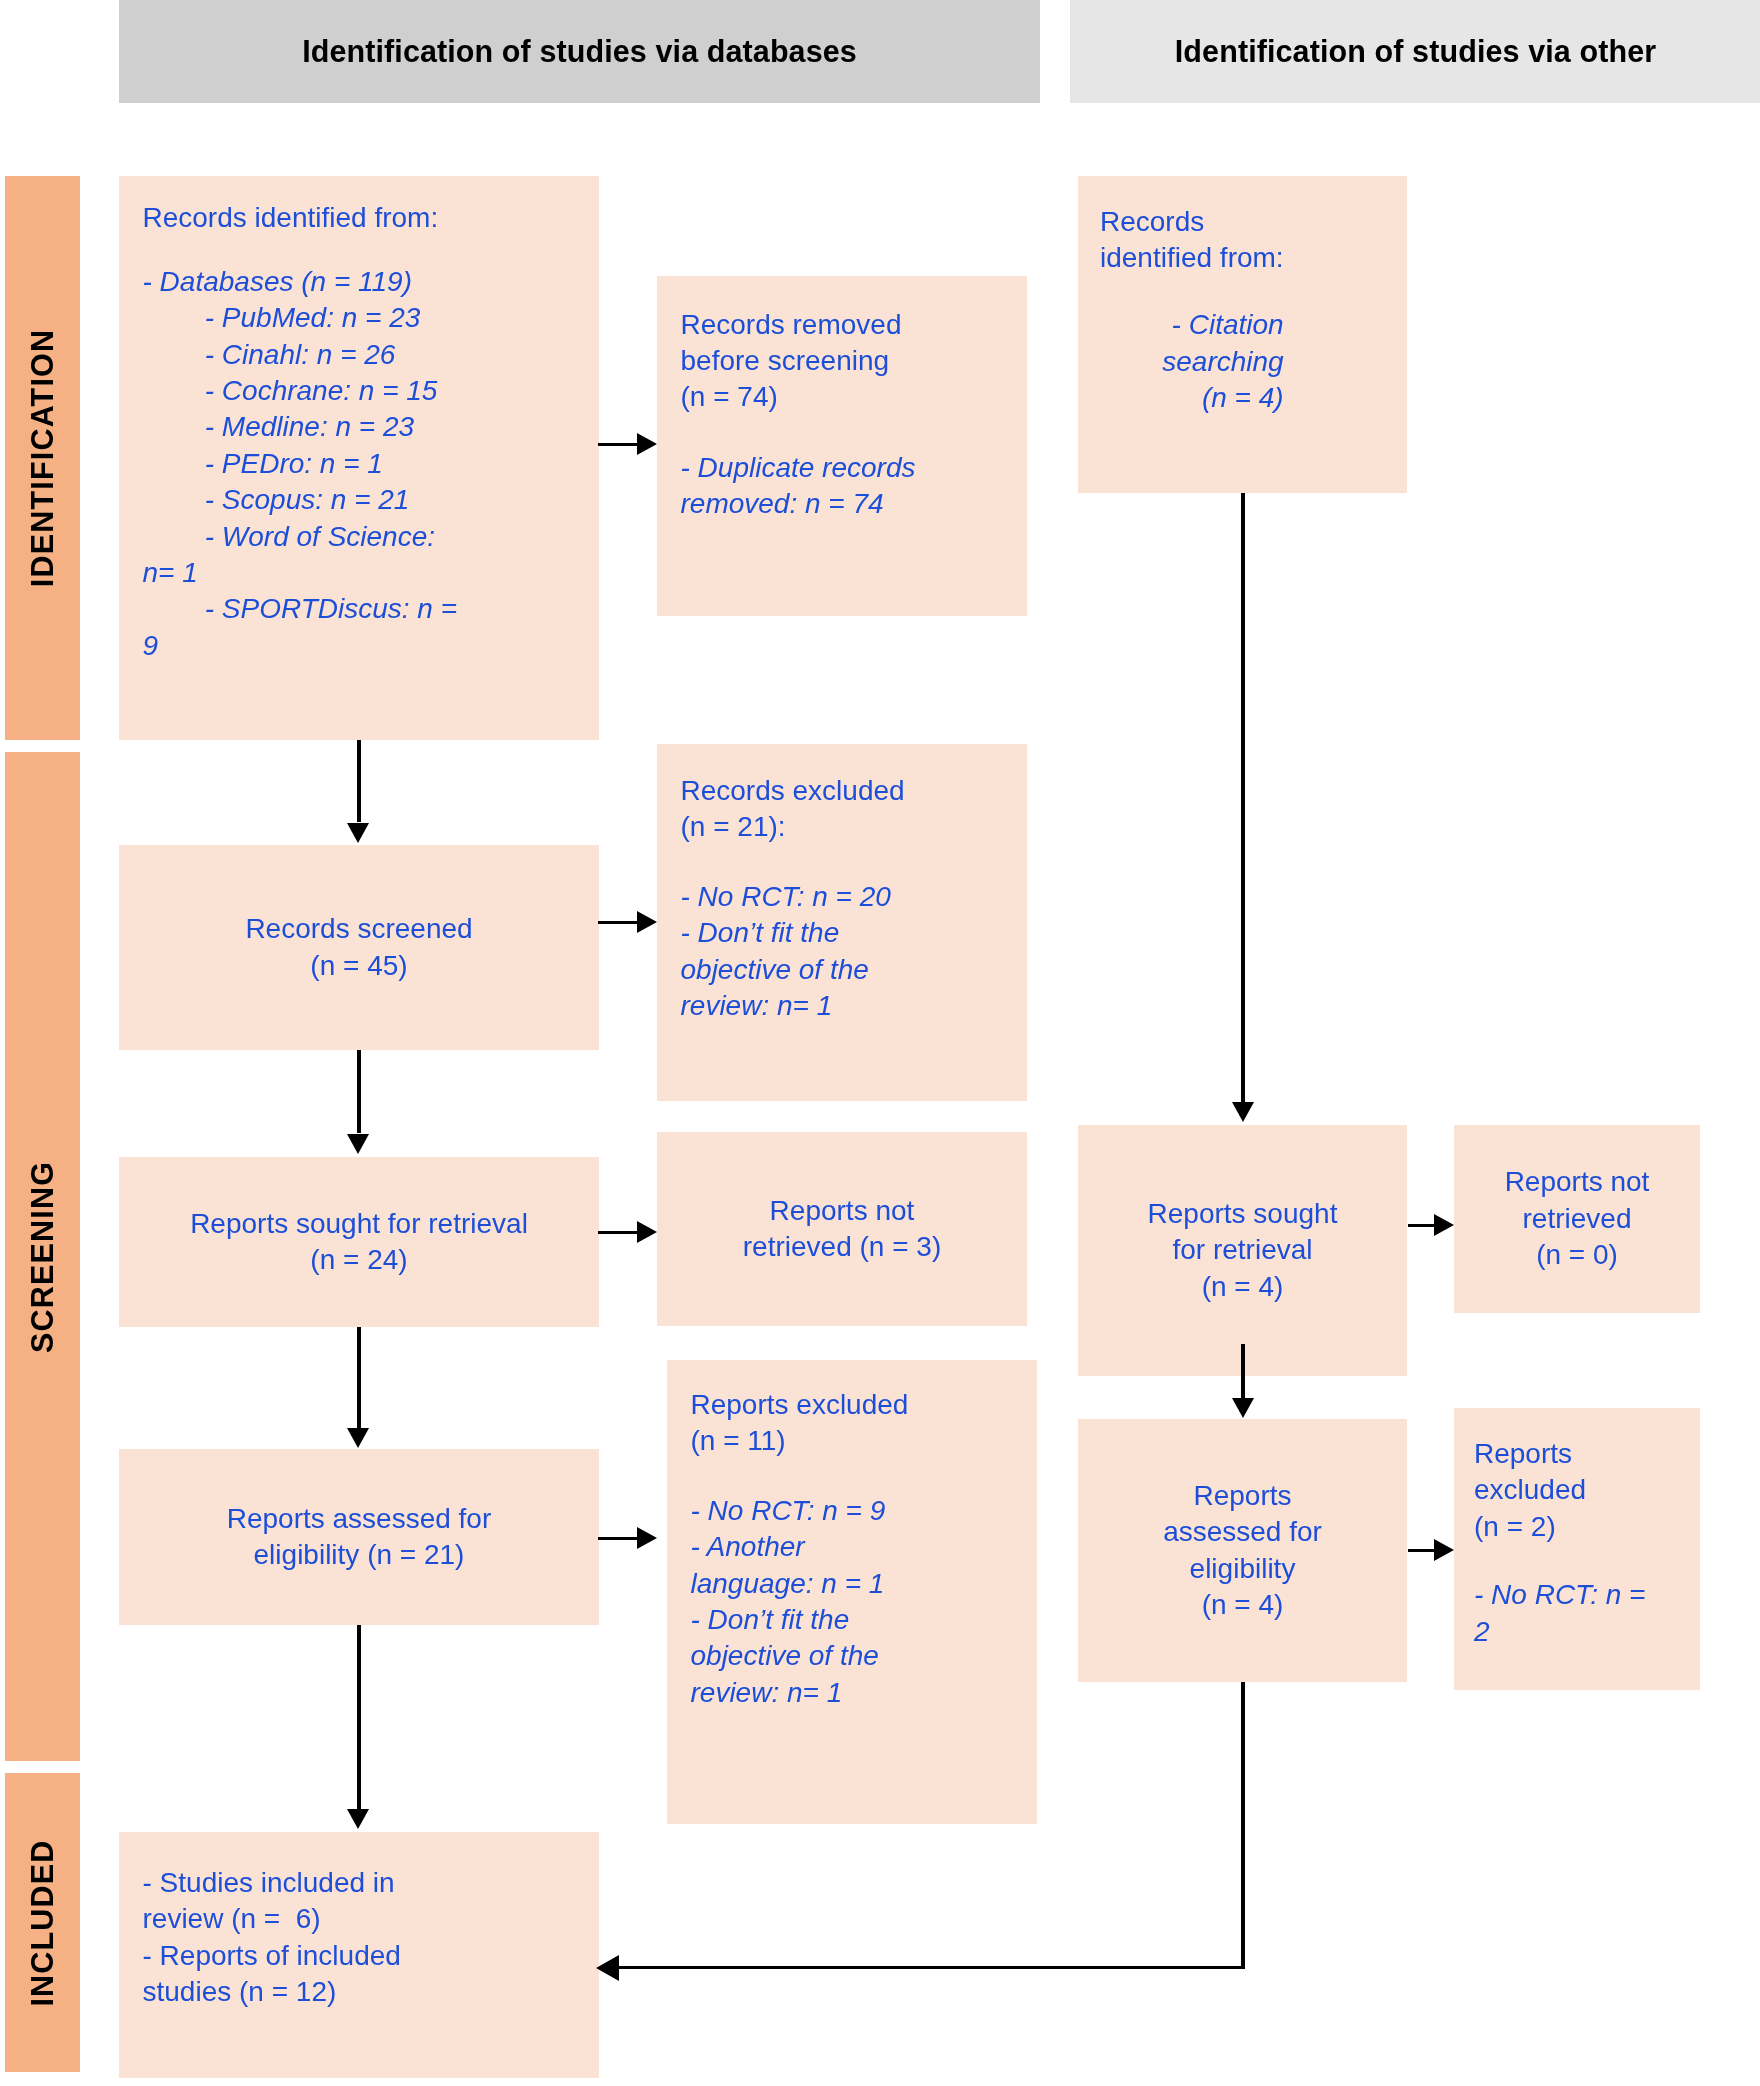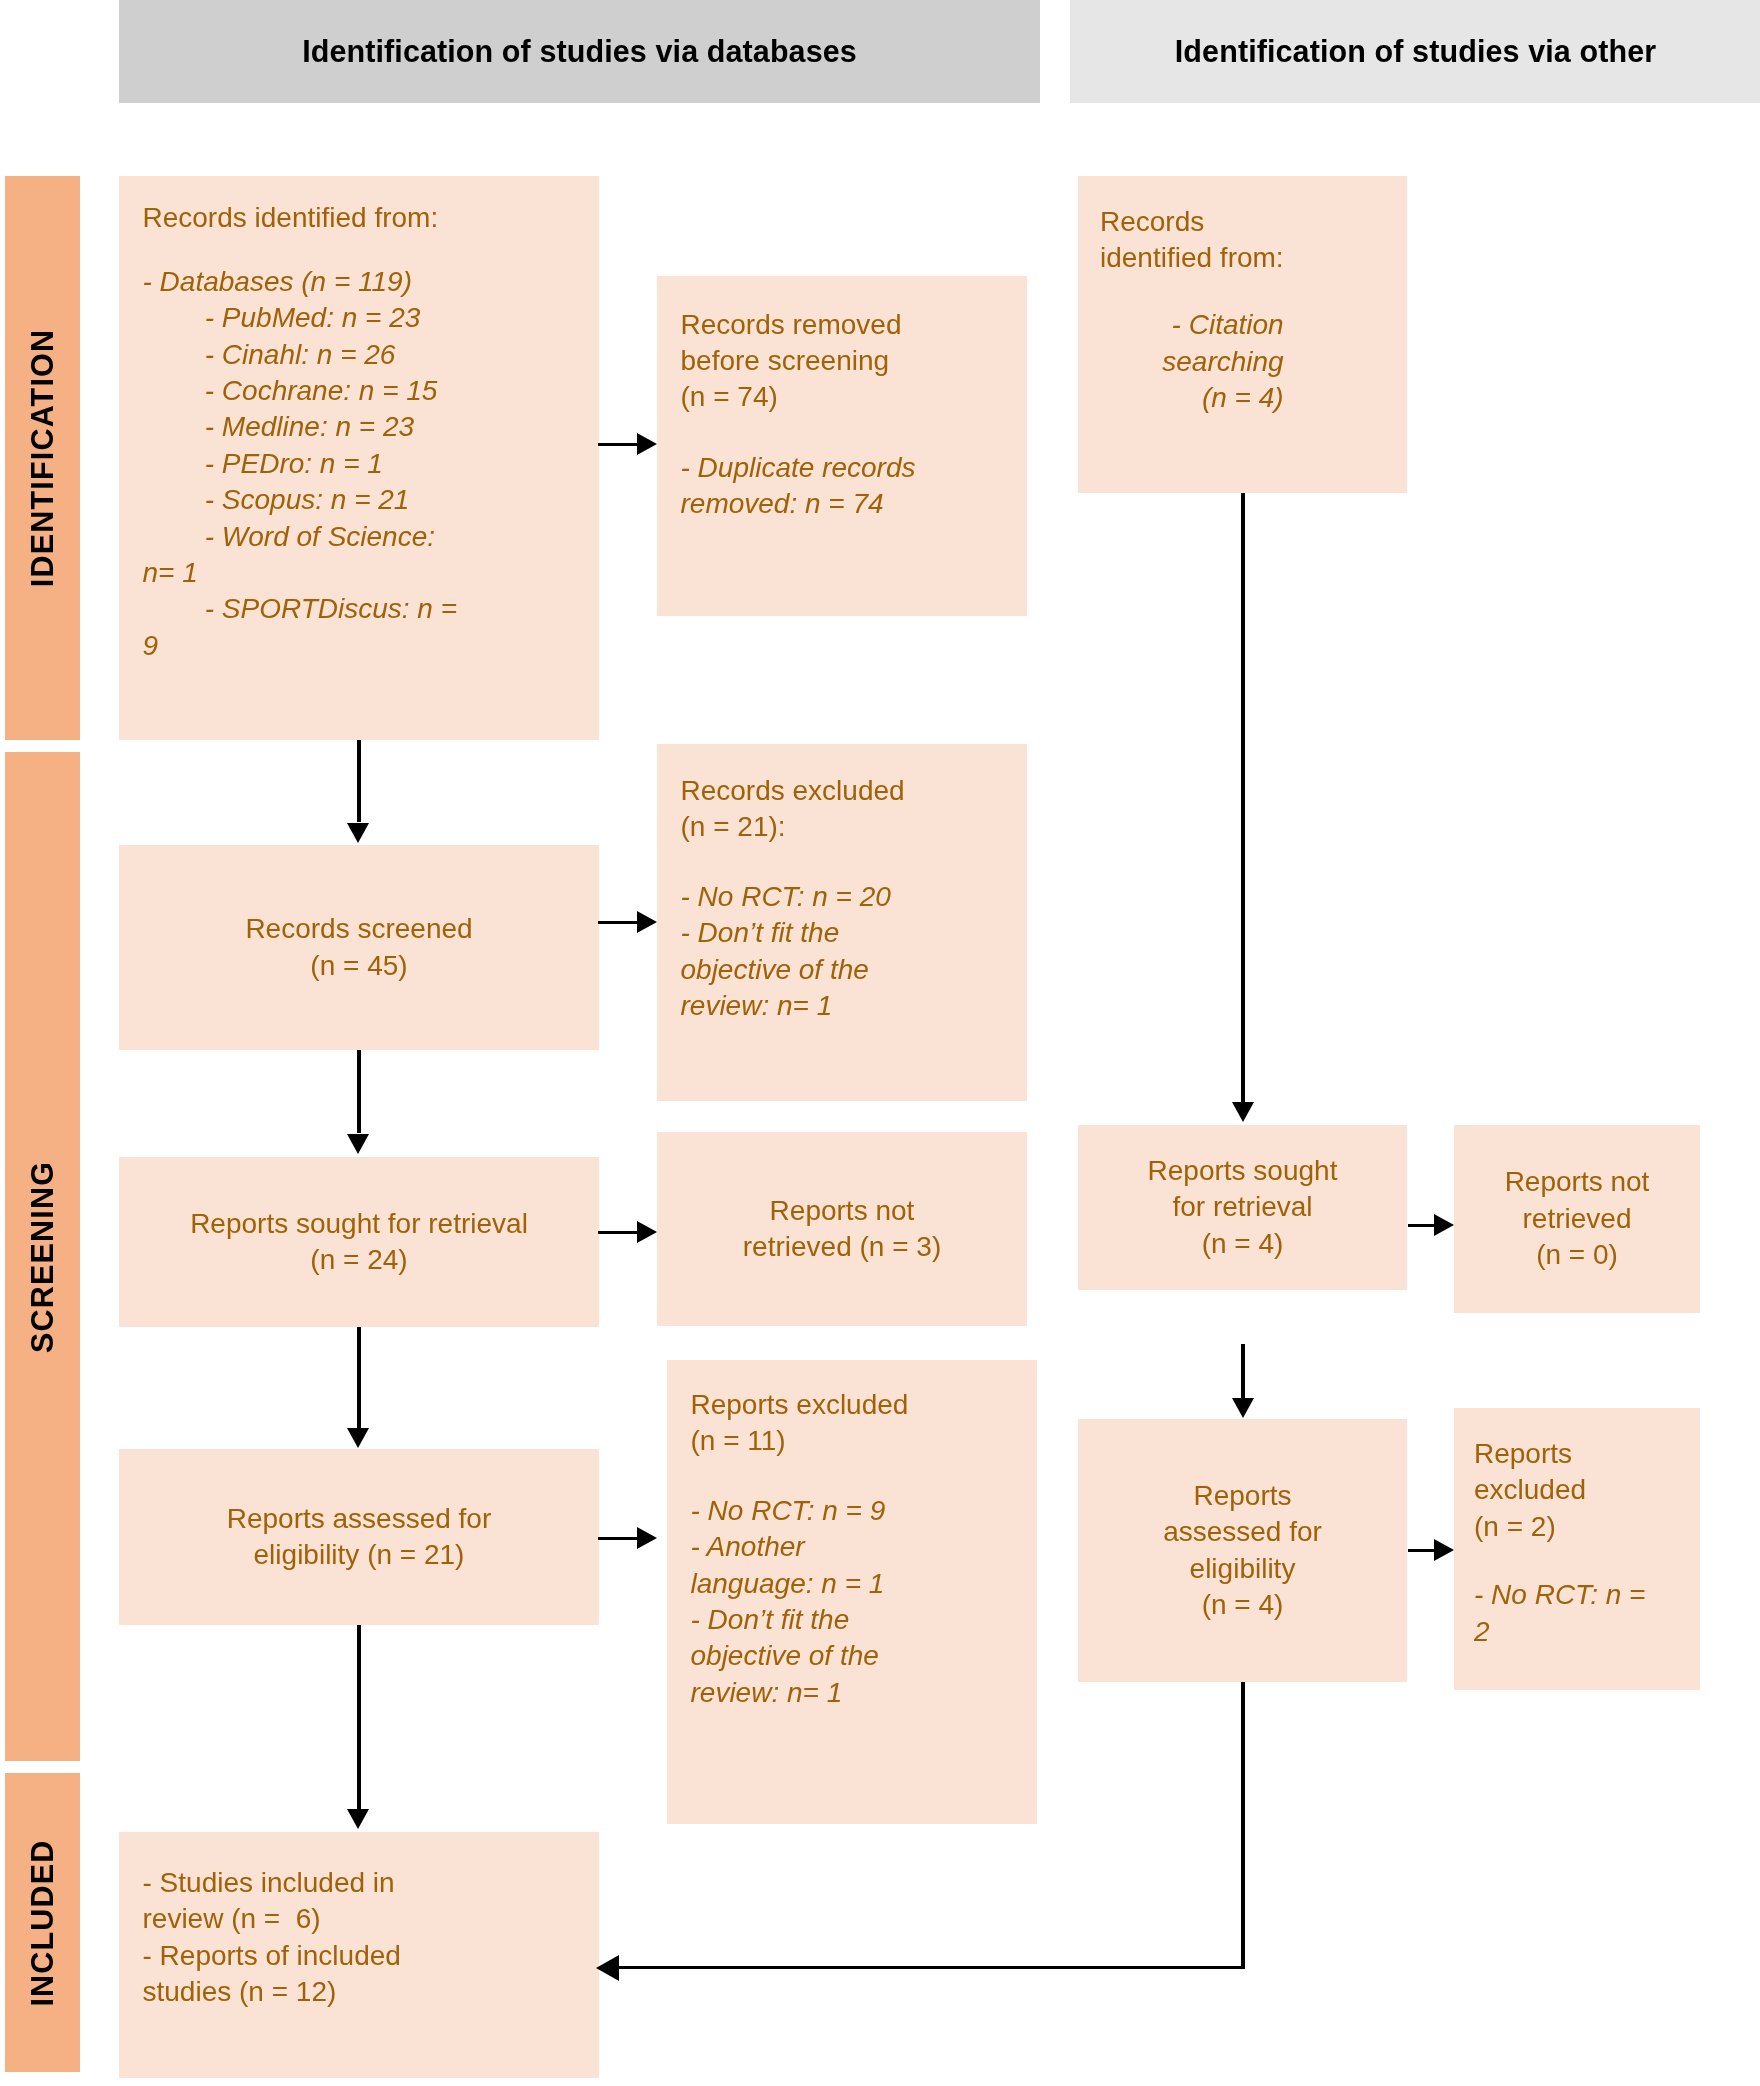--- a/index.html
+++ b/index.html
@@ -67,21 +67,21 @@
   }
   #stage-identification { top: 176px;  height: 564px; }
   #stage-screening      { top: 752px; height: 1009px; }
   #stage-included       { top: 1773px; height: 299px; }
 
   
   .box {
     position: absolute;
     background: #fae2d5;
     box-sizing: border-box;
-    color: #a16207;
+    color: #1d4ed8;
     font-size: 28px;
     line-height: 1.30;
   }
   .box .pad {
     padding: 0;
   }
   .box.center {
     display: flex;
     align-items: center;
     justify-content: center;
@@ -104,21 +104,21 @@
   #box-records-screened     { left: 119px;  top: 845px; width: 480px;  height: 205px; }
   #box-records-excluded     { left: 657px; top: 744px; width: 370px;  height: 357px; }
   #box-reports-sought-db    { left: 119px;  top: 1157px; width: 480px;  height: 170px; }
   #box-reports-notretr-db   { left: 657px; top: 1132px; width: 370px;  height: 194px; }
   #box-reports-assessed-db  { left: 119px;  top: 1449px; width: 480px;  height: 176px; }
   #box-reports-excluded-db  { left: 667px; top: 1360px; width: 370px;  height: 464px; }
   #box-included             { left: 119px;  top: 1832px; width: 480px;  height: 246px; }
 
   
   #box-records-identified-o { left: 1078px; top: 176px;  width: 329px;  height: 317px; }
-  #box-reports-sought-o     { left: 1078px; top: 1125px; width: 329px;  height: 165px; }
+  #box-reports-sought-o     { left: 1078px; top: 1125px; width: 329px;  height: 251px; }
   #box-reports-notretr-o    { left: 1454px; top: 1125px; width: 246px;  height: 188px; }
   #box-reports-assessed-o   { left: 1078px; top: 1419px; width: 329px;  height: 263px; }
   #box-reports-excluded-o   { left: 1454px; top: 1408px; width: 246px;  height: 282px; }
 
   
   #box-records-identified .pad   { padding: 23.5px 0 0 23.5px; }
   #box-records-removed .pad      { padding: 30.5px 0 0 23.5px; }
   #box-records-excluded .pad     { padding: 29px 0 0 23.5px; }
   #box-reports-excluded-db .pad  { padding: 27px 0 0 23.5px; }
   #box-records-identified-o .pad { padding: 28px 0 0 22px; }

